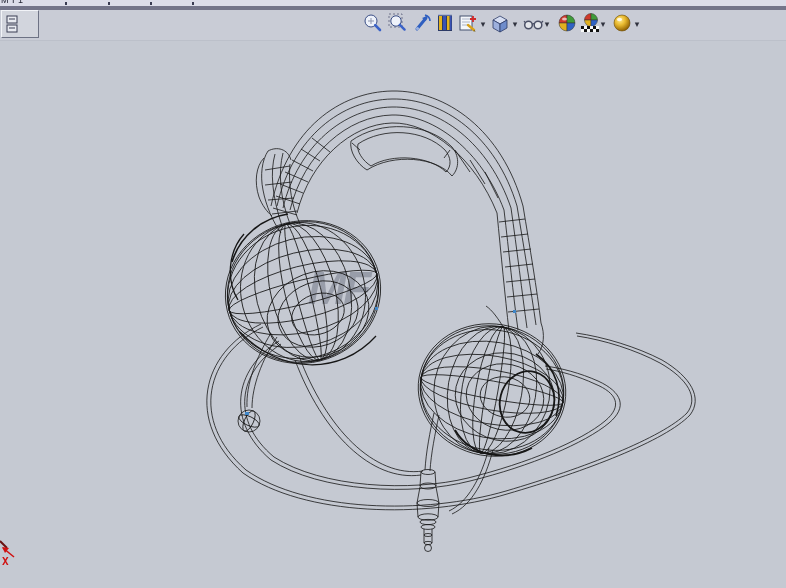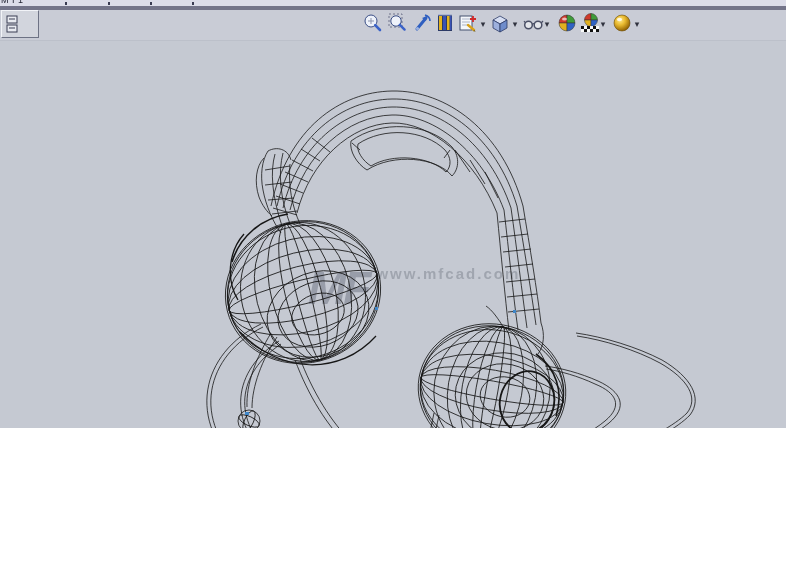--- a/index.html
+++ b/index.html
@@ -1,17 +1,17 @@
 <!DOCTYPE html>
 <html><head>
 <meta charset="utf-8">
 <style>
   html,body{margin:0;padding:0;}
   body{width:786px;height:588px;overflow:hidden;font-family:"Liberation Sans",sans-serif;}
-  .app{position:relative;width:786px;height:428px;background:#bef264;overflow:hidden;}
+  .app{position:relative;width:786px;height:588px;background:#bef264;overflow:hidden;}
 
   
   .menu-strip{position:absolute;left:0;top:0;width:786px;height:6px;background:#dcdde9;overflow:hidden;}
   .menu-strip .frag{position:absolute;left:1px;top:-5px;font-size:9px;color:#222433;letter-spacing:2px;}
   .menu-strip .tick{position:absolute;top:2px;width:2px;height:3px;background:#3a3c52;}
   .divider{position:absolute;left:0;top:6px;width:786px;height:4px;background:#74758a;}
 
   
   .toolbar{position:absolute;left:0;top:10px;width:786px;height:30px;background:#c9ccd6;border-bottom:1px solid #bcc0ca;}
   .side-btn{position:absolute;left:1px;top:0px;width:36px;height:26px;background:#d2d5dd;
@@ -178,21 +178,20 @@
         </svg>
     </span>
     <span class="dd" style="left:632px">▾</span>
   </div>
 
   <div class="viewport"></div>
 
   <div class="watermark">
     <div class="wm-logo">MF</div>
     <div class="wm-col">
-      <div class="wm-url">www.mfcad.com</div>
     </div>
   </div>
 
   <svg class="drawing" viewBox="0 0 786 588">
     <g fill="none" stroke="#161616" stroke-width="0.8">
 
       <path d="M271 206C288 128 340 92 392 91C446 90 502 130 523 206"></path>
       <path d="M277 206C293 136 342 100 392 99C443 98 496 136 517 206"></path>
       <path d="M283 208C298 145 345 108 392 107C439 106 489 143 511 208"></path>
       <path d="M290 210C304 153 348 116 392 115C434 114 482 151 504 210"></path>

